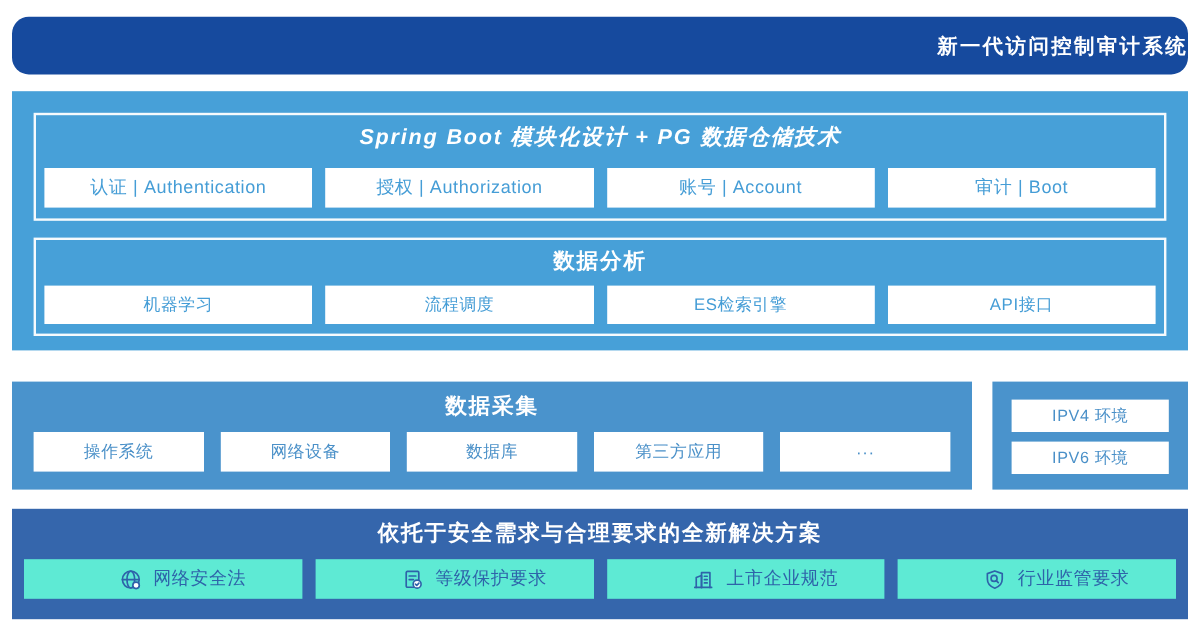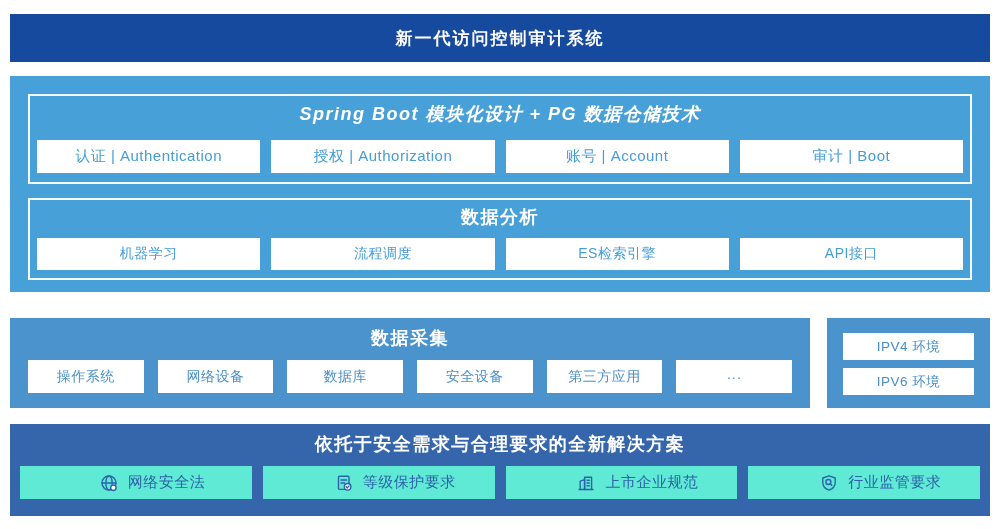--- a/index.html
+++ b/index.html
@@ -9,22 +9,22 @@
     -webkit-font-smoothing:antialiased;
   }
   .page {
     position:relative; width:1000px; height:529px;
     box-sizing:border-box; padding:14px 10px 13px; background:#ffffff;
   }
 
   
   .top-bar {
     height:48px; background:#164a9e; color:#ffffff;
-    display:flex; align-items:center; justify-content:center;
-    font-size:17px; font-weight:bold; letter-spacing:2px;
+    display:flex; align-items:center; justify-content:flex-end;
+    font-size:17px; font-weight:bold; letter-spacing:2px;border-radius:14px;
   }
 
   
   .platform {
     margin-top:14px; height:216px; background:#47a0d8;
     box-sizing:border-box; padding:18px 18px 12px;
     display:flex; flex-direction:column; gap:14px;
   }
   .panel {
     border:2px solid rgba(255,255,255,0.95);
@@ -116,21 +116,20 @@
   </div>
 
   <div class="mid-row">
 
     <div class="collection">
       <div class="section-title">数据采集</div>
       <div class="row">
         <div class="wbox">操作系统</div>
         <div class="wbox">网络设备</div>
         <div class="wbox">数据库</div>
-        <div class="wbox">安全设备</div>
         <div class="wbox">第三方应用</div>
         <div class="wbox">···</div>
       </div>
     </div>
 
     <div class="env">
       <div class="wbox">IPV4 环境</div>
       <div class="wbox">IPV6 环境</div>
     </div>
 

